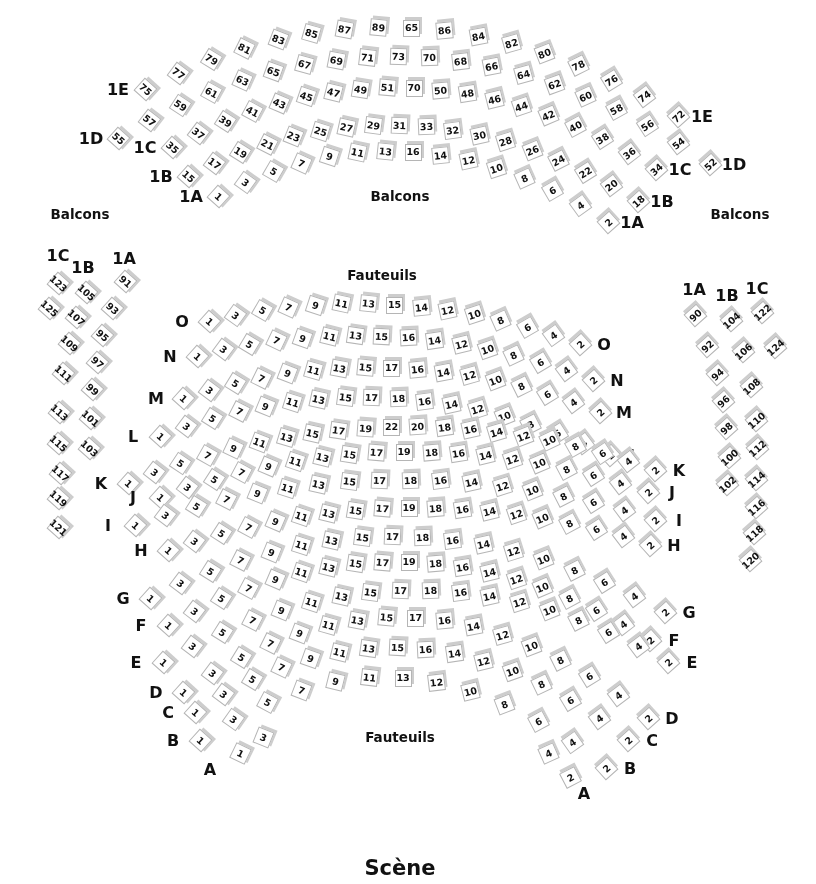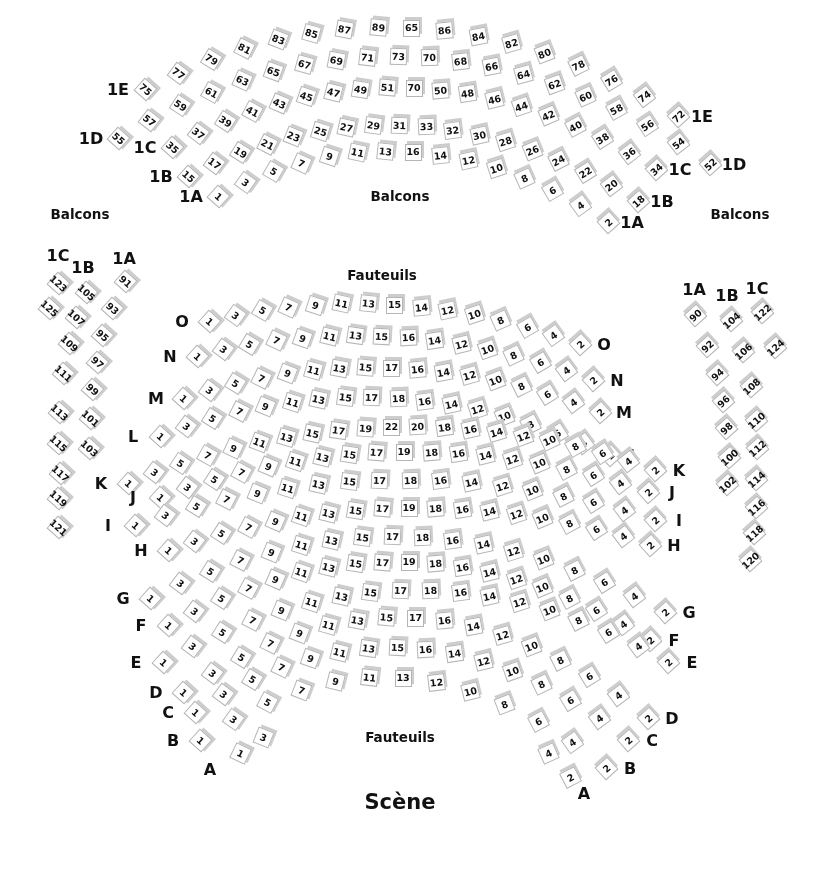--- a/index.html
+++ b/index.html
@@ -14,21 +14,21 @@
 </style>
 </head>
 <body>
 
 <div id="plan">
   <div class="seclabel" style="left: 80px; top: 214px;">Balcons</div>
   <div class="seclabel" style="left: 400px; top: 196px;">Balcons</div>
   <div class="seclabel" style="left: 740px; top: 214px;">Balcons</div>
   <div class="seclabel" style="left: 382px; top: 275px;">Fauteuils</div>
   <div class="seclabel" style="left: 400px; top: 737px;">Fauteuils</div>
-  <div class="stagelabel" style="left: 400px; top: 802px;">Scène</div>
+  <div class="stagelabel" style="left: 400px; top: 868px;">Scène</div>
 <div class="seat" style="left: 136.5px; top: 80.5px; transform: rotate(42deg);">75</div>
     <div class="seat" style="left: 169.812px; top: 64.7266px; transform: rotate(36.8deg);">77</div>
     <div class="seat" style="left: 203.125px; top: 51.2812px; transform: rotate(31.5deg);">79</div>
     <div class="seat" style="left: 236.438px; top: 40.1641px; transform: rotate(26.3deg);">81</div>
     <div class="seat" style="left: 269.75px; top: 31.375px; transform: rotate(21deg);">83</div>
     <div class="seat" style="left: 303.062px; top: 24.9141px; transform: rotate(15.8deg);">85</div>
     <div class="seat" style="left: 336.375px; top: 20.7812px; transform: rotate(10.5deg);">87</div>
     <div class="seat" style="left: 369.688px; top: 18.9766px; transform: rotate(5.3deg);">89</div>
     <div class="seat" style="left: 403px; top: 19.5px; transform: rotate(0deg);">65</div>
     <div class="seat" style="left: 436.312px; top: 22.3516px; transform: rotate(-5.3deg);">86</div>

